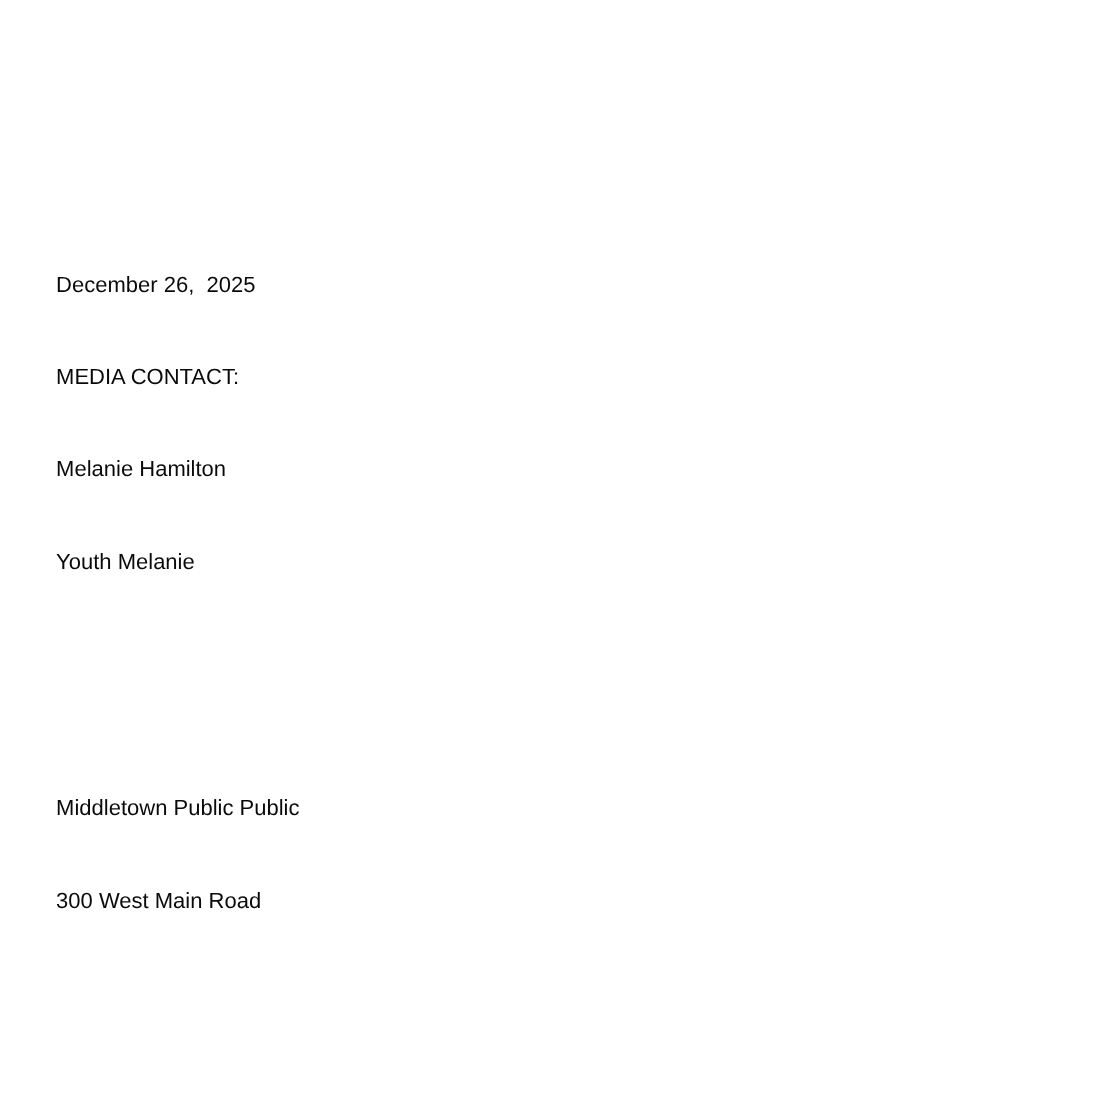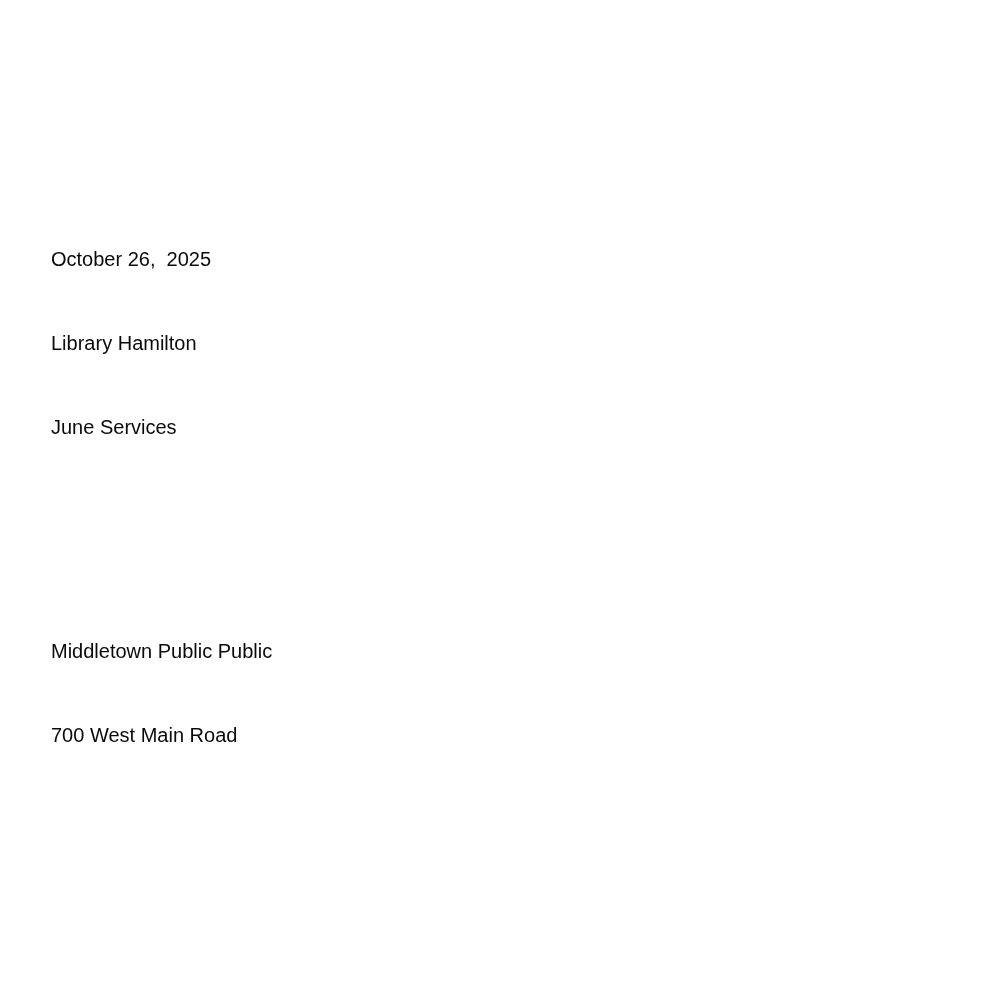--- a/index.html
+++ b/index.html
@@ -30,28 +30,29 @@
   .spacer {
     height: 28px;
   }
 </style>
 </head>
 <body>
 
 <div class="page">
   <div class="doc">
 
-    <div class="line">October 26,  2025</div>
-    <div class="line">Library Hamilton</div>
-    <div class="line">June Services</div>
+    <div class="line">December 26,  2025</div>
+    <div class="line">MEDIA CONTACT:</div>
+    <div class="line">Melanie Hamilton</div>
+    <div class="line">Youth Melanie</div>
 
     <div class="spacer"></div>
 
     <div class="line">Middletown Public Public</div>
-    <div class="line">700 West Main Road</div>
+    <div class="line">300 West Main Road</div>
     
     
     
 
     
 
     
     
     
     

